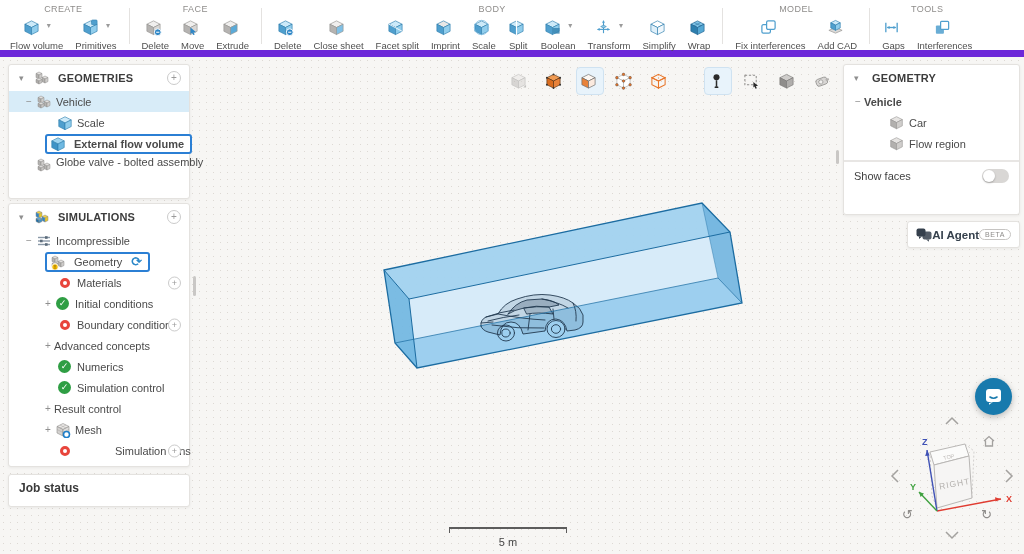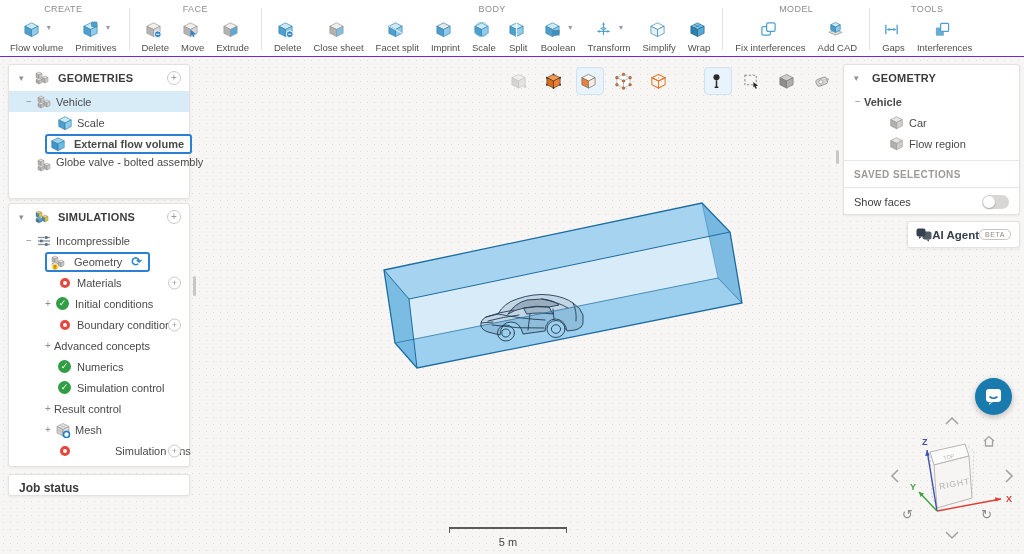--- a/index.html
+++ b/index.html
@@ -10,36 +10,36 @@
   }
   
   #viewport-bg {
     position:absolute; left:0; top:57px; width:1024px; height:497px;
     background-image:radial-gradient(circle,#ddd9d4 0.9px,transparent 1px);
     background-size:7px 7px;
   }
   
   #topbar {
     position:absolute; left:0; top:0; width:1024px; height:57px;
-    background:#fff; border-bottom:1px solid #6d28d9;
+    background:#fff; border-bottom:7px solid #6d28d9;
     display:flex; align-items:stretch; padding-left:4px; z-index:30;
   }
   .tb-group { display:flex; flex-direction:column; padding-top:4px; }
   .tb-group-label { text-align:center; font-size:9px; color:#8f8d8b; letter-spacing:.4px; height:12px; }
   .tb-items { display:flex; }
   .tb-item { display:flex; flex-direction:column; align-items:center; padding:1px 6px 0 6px; cursor:pointer; background:none; border:none; font-family:inherit; }
   .tb-iconrow { display:flex; align-items:center; height:24px; }
   .tb-label { font-size:9.5px; color:#4f4f4f; white-space:nowrap; margin-top:1px; }
   .tb-chevron { font-size:8px; color:#9b9b9b; margin-left:3px; transform:translateY(-2px); }
   .tb-sep { width:1px; background:#e4e2e0; margin:8px 6px 6px 6px; }
   
   .card { position:absolute; background:#fff; border:1px solid #e4e2df; border-radius:3px; box-shadow:0 1px 3px rgba(0,0,0,.06); z-index:20; }
   #geo-card  { left:8px;  top:64px;  width:182px; height:135px; }
   #sim-card  { left:8px;  top:203px; width:182px; height:264px; }
-  #job-card  { left:8px;  top:474px; width:182px; height:22px; }
+  #job-card  { left:8px;  top:474px; width:182px; height:33px; }
   #rp-card   { left:843px; top:64px; width:177px; height:151px; }
   #ai-card   { left:907px; top:221px; width:113px; height:27px; display:flex; align-items:center; justify-content:center; cursor:pointer; }
   
   .tree-header { height:26px; display:flex; align-items:center; position:relative; padding-left:10px; }
   .tree-header .hd-chevron { font-size:9px; color:#8f8f8f; width:14px; }
   .tree-header .hd-title { font-weight:bold; font-size:11px; color:#3c3c3c; letter-spacing:.2px; margin-left:4px; }
   .plus-circle { position:absolute; right:8px; top:50%; transform:translateY(-50%);
     width:14px; height:14px; border:1px solid #cbcbcb; border-radius:50%;
     color:#9a9a9a; font-size:10px; line-height:12px; text-align:center; cursor:pointer; background:#fff; }
   .tree-row { height:21px; display:flex; align-items:center; position:relative; font-size:11px; color:#4a4a4a; cursor:pointer; }
@@ -796,21 +796,20 @@
           <svg width="15" height="15" viewBox="0 0 18 18">
             <polygon points="9,2 16,5.5 9,9 2,5.5" fill="#e6e4e2" stroke="#949290" stroke-width=".7"></polygon>
             <polygon points="2,5.5 9,9 9,16.5 2,13" fill="#b2b0ae" stroke="#949290" stroke-width=".7"></polygon>
             <polygon points="16,5.5 9,9 9,16.5 16,13" fill="#d0cecc" stroke="#949290" stroke-width=".7"></polygon>
           </svg>
         </span>
         <span class="row-label">Flow region</span>
       </div>
     </div>
   <div class="rp-divider" style="margin-top:6px;"></div>
-  <div class="rp-section">SAVED SELECTIONS</div>
   <div class="rp-divider"></div>
   <div class="rp-toggle-row">
     <span>Show faces</span>
     <span class="toggle">
         <span class="knob"></span>
       </span>
   </div>
 </div>
 
 <div id="ai-card" class="card">

